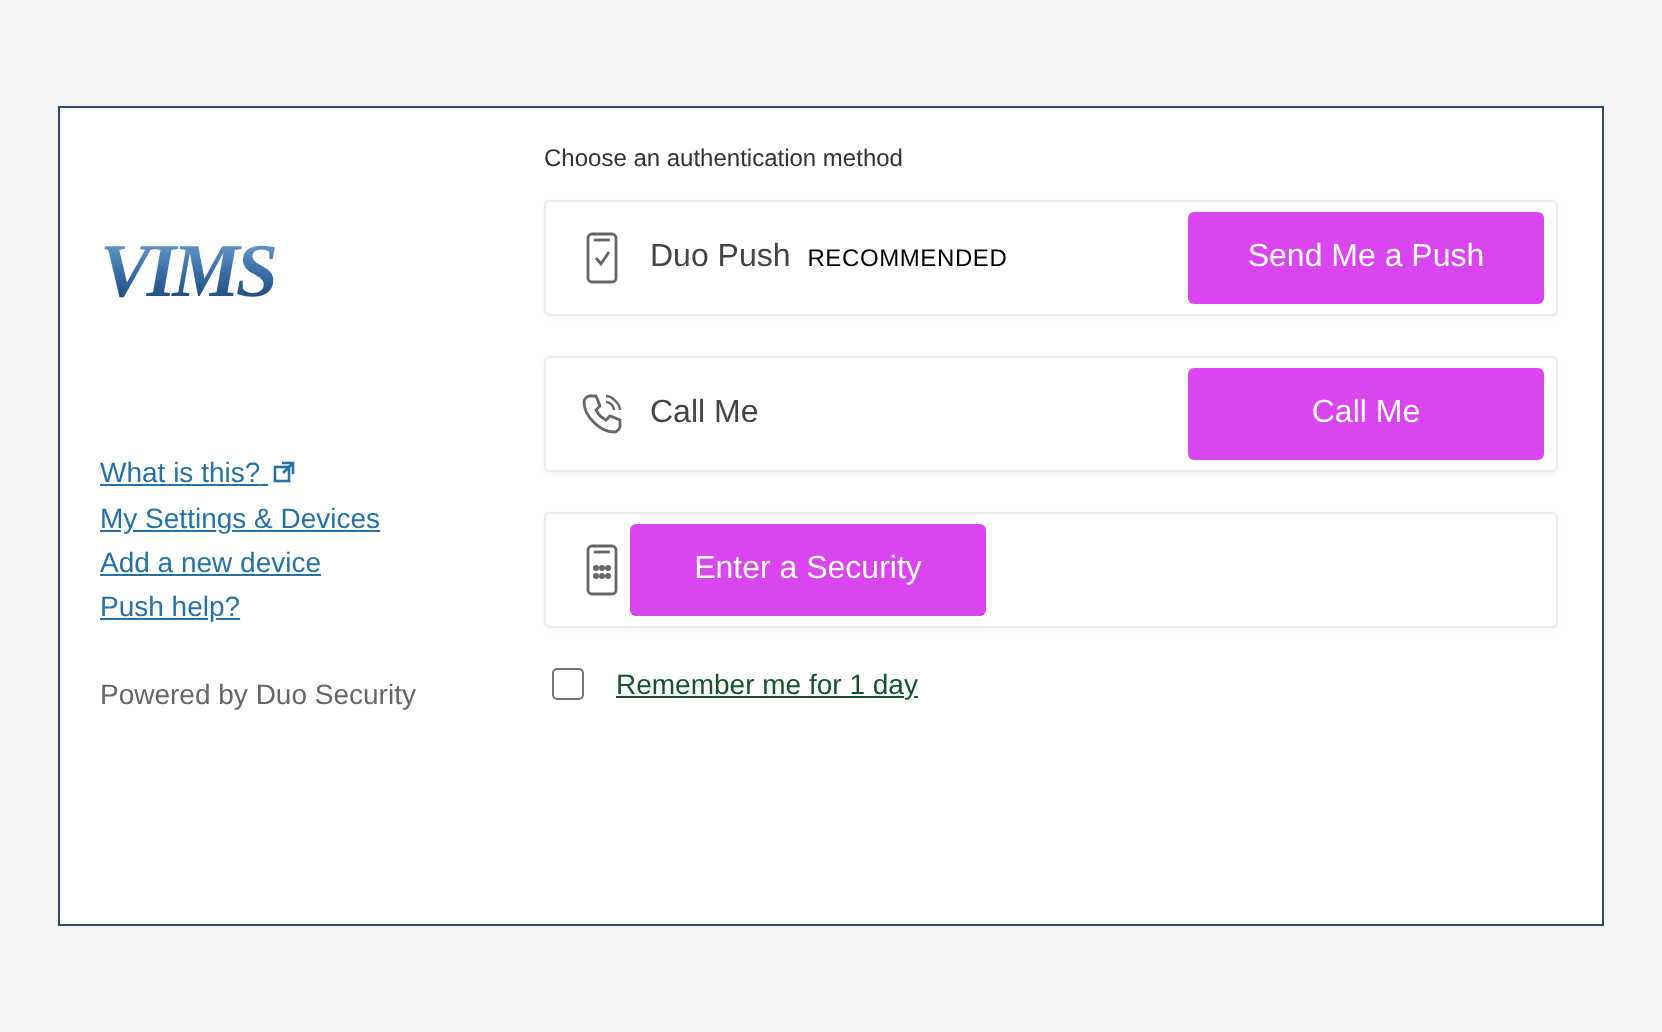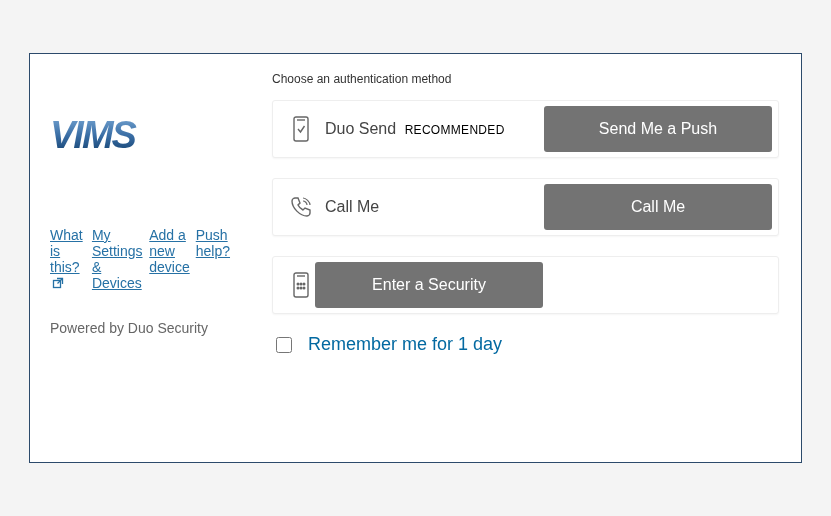--- a/index.html
+++ b/index.html
@@ -33,25 +33,25 @@
       margin-top: 40px;
       margin-bottom: 70px;
       font-size: 38px;
       font-weight: bold;
       font-style: italic;
       background: linear-gradient(180deg, #7aa9d6 0%, #3a6ea5 50%, #0d3a67 100%);
       -webkit-background-clip: text;
       background-clip: text;
       color: transparent;
       letter-spacing: -2px;
-      font-family: Liberation Sans, sans-serif;
+      font-family: Liberation Serif, serif;
     }
     .links {
       display: flex;
-      flex-direction: row;
+      flex-direction: column;
       gap: 6px;
       margin-bottom: 20px;
     }
     .links a {
       color: #2671a5;
       text-decoration: underline;
       font-size: 14px;
       width: fit-content;
     }
     .ext-icon {
@@ -97,44 +97,45 @@
       color: #444;
       margin-left: 10px;
     }
     .rec-tag {
       font-size: 12px;
       color: #000000;
       margin-left: 4px;
       letter-spacing: 0.3px;
     }
     .action-btn {
-      background: #737373;
+      background: #d946ef;
       color: #fff;
       border: none;
       border-radius: 3px;
-      width: 228px;
+      width: 178px;
       height: 46px;
       font-size: 16px;
       cursor: pointer;
     }
     .remember-row {
       display: flex;
       align-items: center;
       margin-top: 10px;
     }
     .remember-row input[type="checkbox"] {
       width: 16px;
       height: 16px;
       margin-left: 4px;
       margin-right: 16px;
       accent-color: #666;
     }
     .remember-label {
-      font-size: 18px;
-      color: #0369a1;
+      font-size: 14px;
+      color: #14532d;
+      text-decoration: underline;
     }
   </style>
 </head>
 <body>
 
 <div class="panel">
   <div class="sidebar">
     <div class="logo">VIMS</div>
     <div class="links">
       <a href="#">
@@ -159,21 +160,21 @@
 
     <div class="method-row">
       <span class="method-icon">
         <svg width="18" height="26" viewBox="0 0 18 26" fill="none" stroke="#666" stroke-width="1.4">
           <rect x="2" y="1" width="14" height="24" rx="2"></rect>
           <line x1="5" y1="4" x2="13" y2="4"></line>
           <path d="M6 13 L8.5 16 L12.5 10"></path>
         </svg>
       </span>
       <span class="method-label">
-        <span>Duo Send</span>
+        <span>Duo Push</span>
         <span class="rec-tag">RECOMMENDED</span>
       </span>
       <button class="action-btn">Send Me a Push</button>
     </div>
 
     <div class="method-row">
       <span class="method-icon">
         <svg width="24" height="24" viewBox="0 0 24 24" fill="none" stroke="#666" stroke-width="1.4">
           <path d="M6 3 C5 3 3 4 3 6 C3 13 11 21 18 21 C20 21 21 19 21 18 L21 15 L16 13 L14 15 C12 14 10 12 9 10 L11 8 L9 3 Z"></path>
           <path d="M14 3 C17 3 21 7 21 10" stroke-width="1.2"></path>

